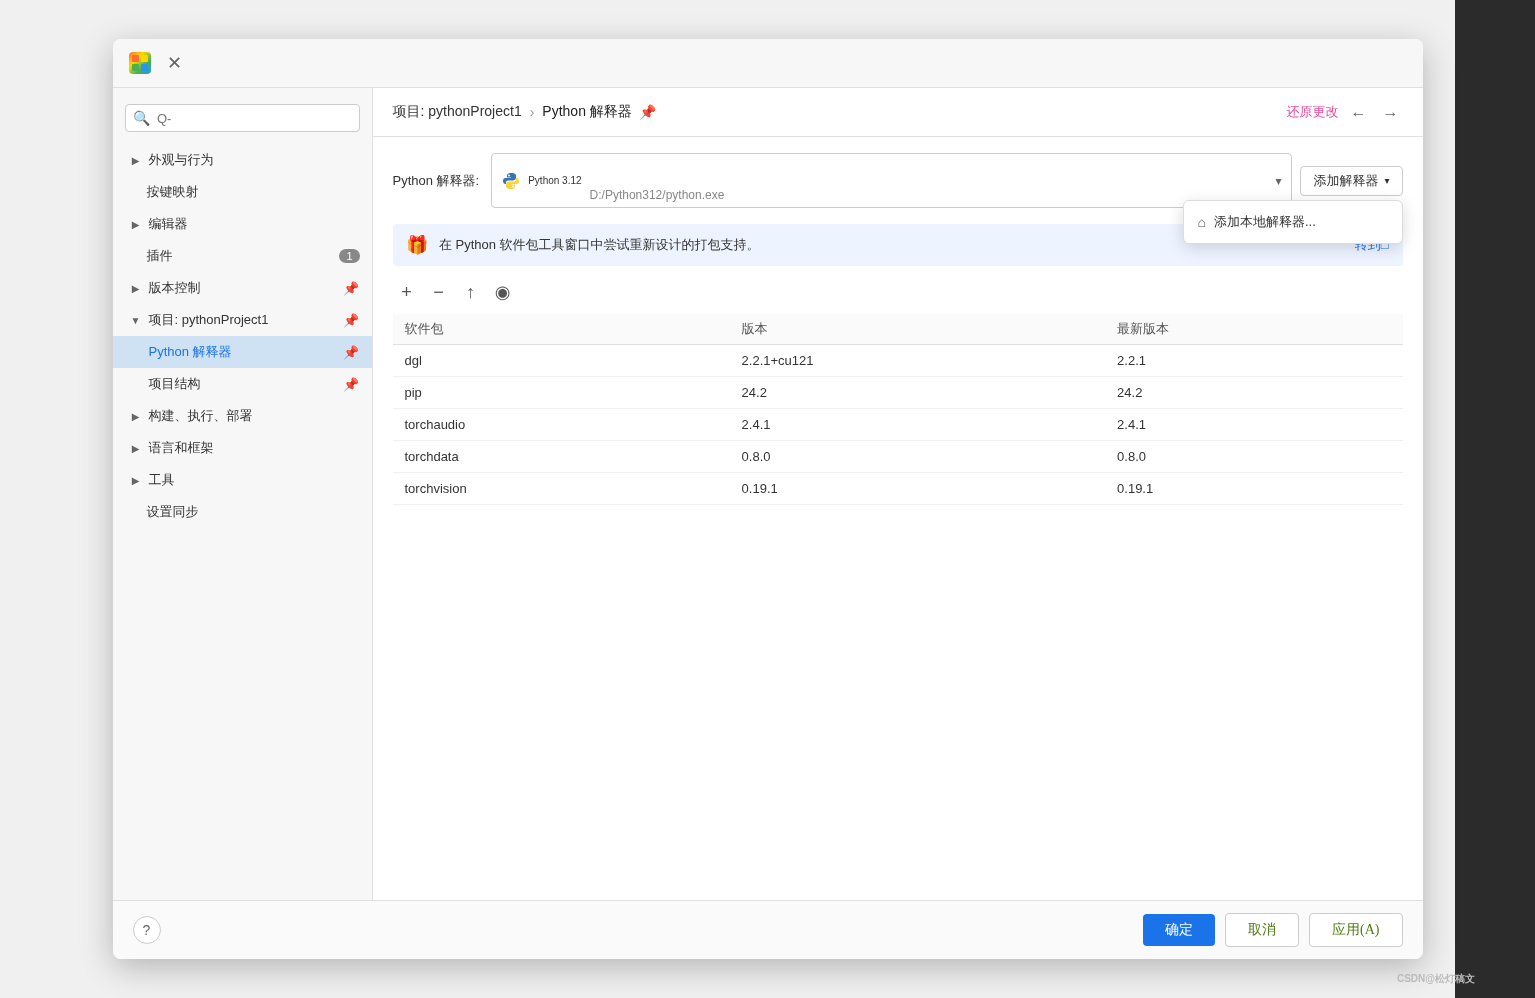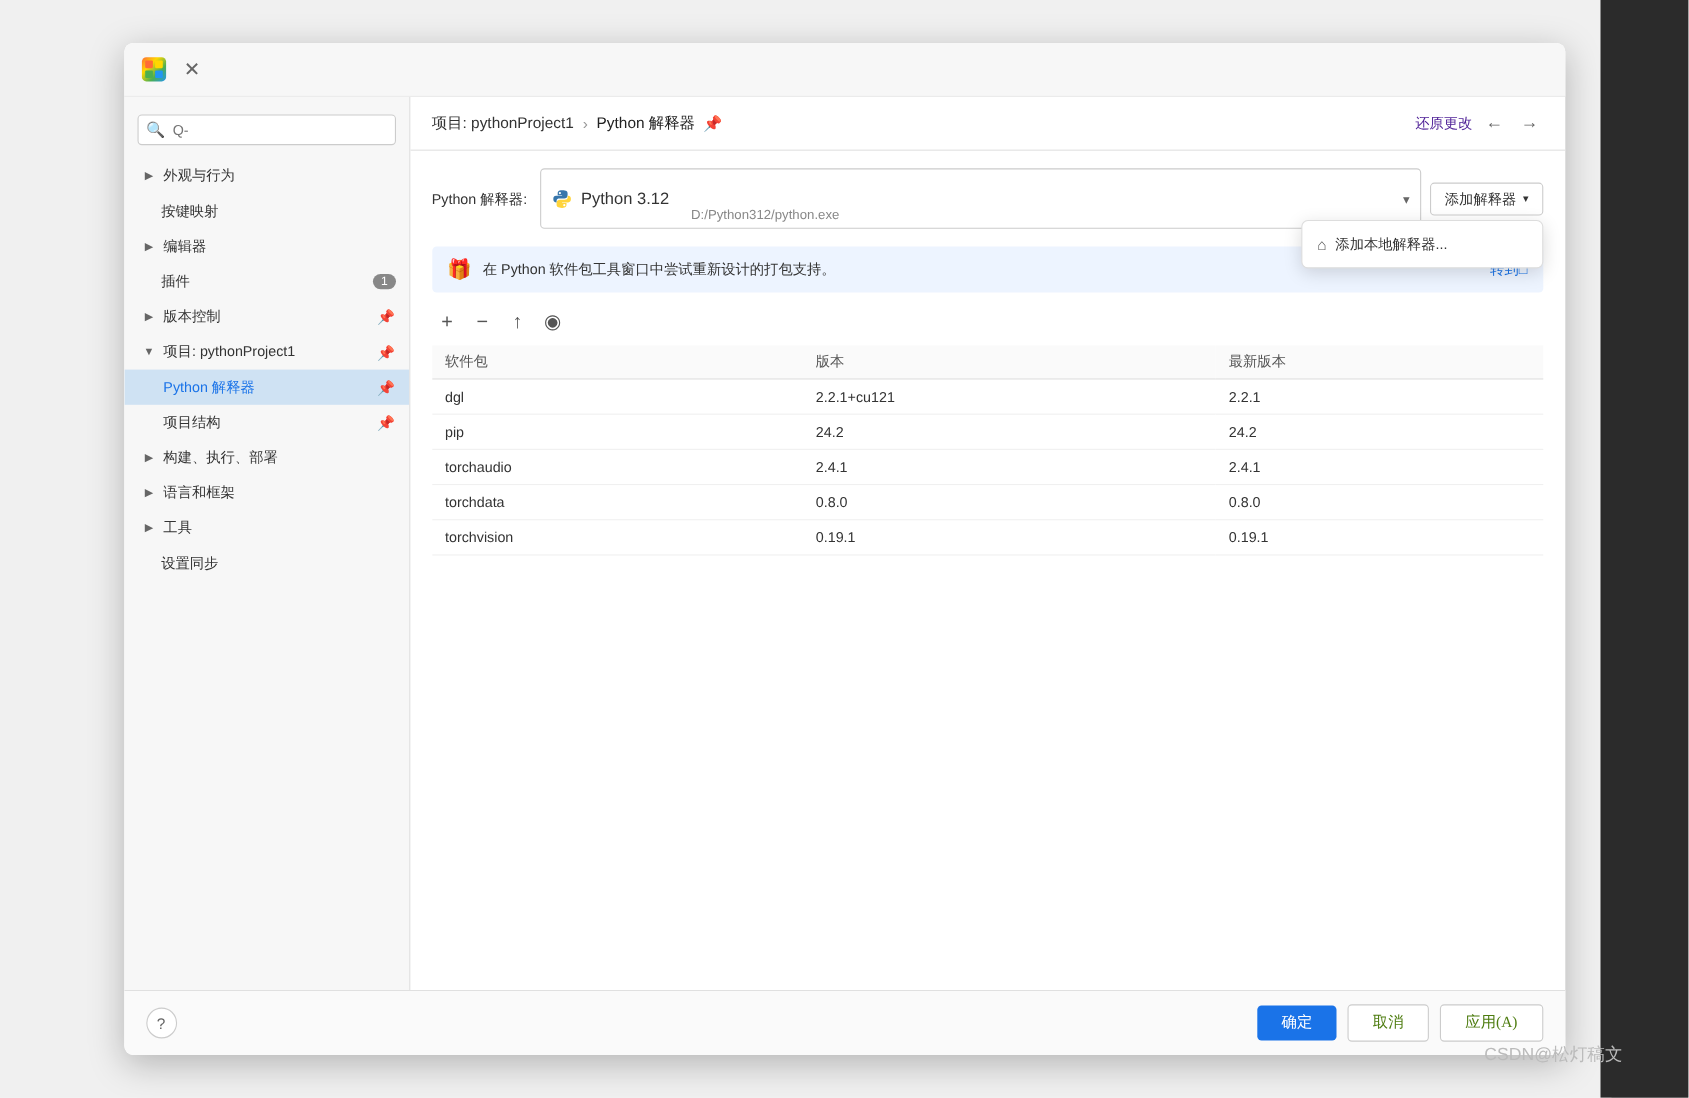--- a/index.html
+++ b/index.html
@@ -193,21 +193,21 @@
       cursor: pointer;
     }
 
     .header-actions {
       display: flex;
       align-items: center;
       gap: 8px;
     }
 
     .btn-link {
-      color: #4c1d95;
+      color: #ec4899;
       font-size: 13px;
       cursor: pointer;
       text-decoration: none;
       background: none;
       border: none;
     }
 
     .nav-btn {
       width: 24px;
       height: 24px;
@@ -255,24 +255,24 @@
       width: 18px;
       height: 18px;
       margin-right: 8px;
       display: flex;
       align-items: center;
       justify-content: center;
       font-size: 14px;
     }
 
     .interpreter-name {
-      font-size: 15px;
+      font-size: 10px;
       color: #333;
       font-weight: 500;
-      margin-right: 20px;
+      margin-right: 8px;
     }
 
     .interpreter-path {
       font-size: 12px;
       color: #888;
       flex: 1;
       margin-top: 29px;
     }
 
     .select-arrow {
@@ -444,25 +444,26 @@
 
     .dropdown-item-icon {
       margin-right: 8px;
       color: #555;
       font-size: 14px;
     }
 
     
     .watermark {
       position: absolute;
-      bottom: 28px;
+      bottom: 12px;
       right: 60px;
-      font-size: 16px;
+      font-size: 10px;
       color: #bbb;
       pointer-events: none;
+      font-weight: bold;
     }
   </style>
 </head>
 <body>
 
 <div style="position:relative; display:flex; align-items:center; justify-content:center; width:1535px; height:998px; background:#f0f0f0;">
 
   <div style="position:absolute; right:0; top:0; width:80px; height:100%; background:#2b2b2b; border-radius:0;"></div>
 
   <div class="dialog" style="position:relative;">

